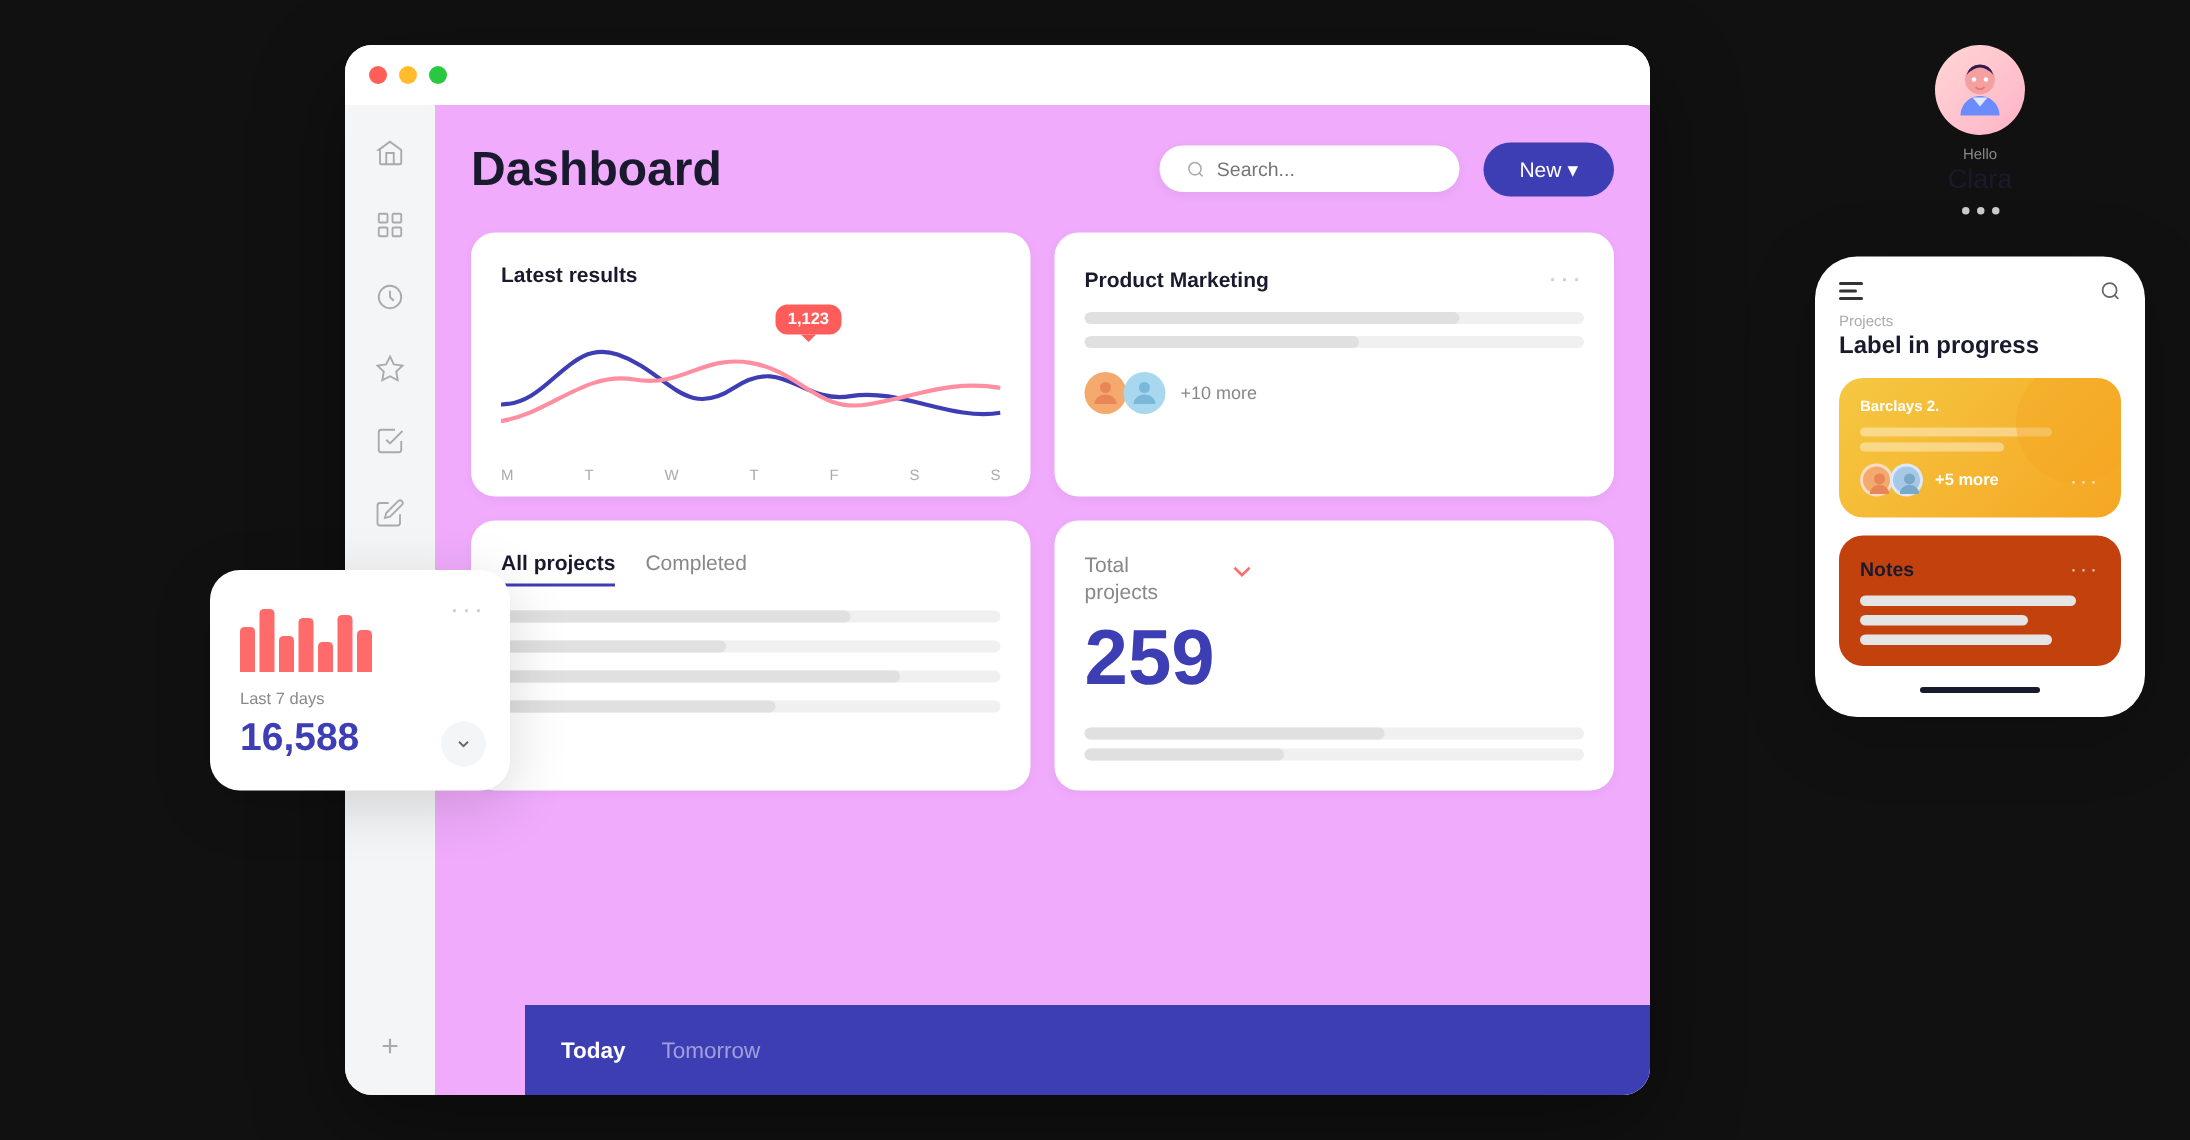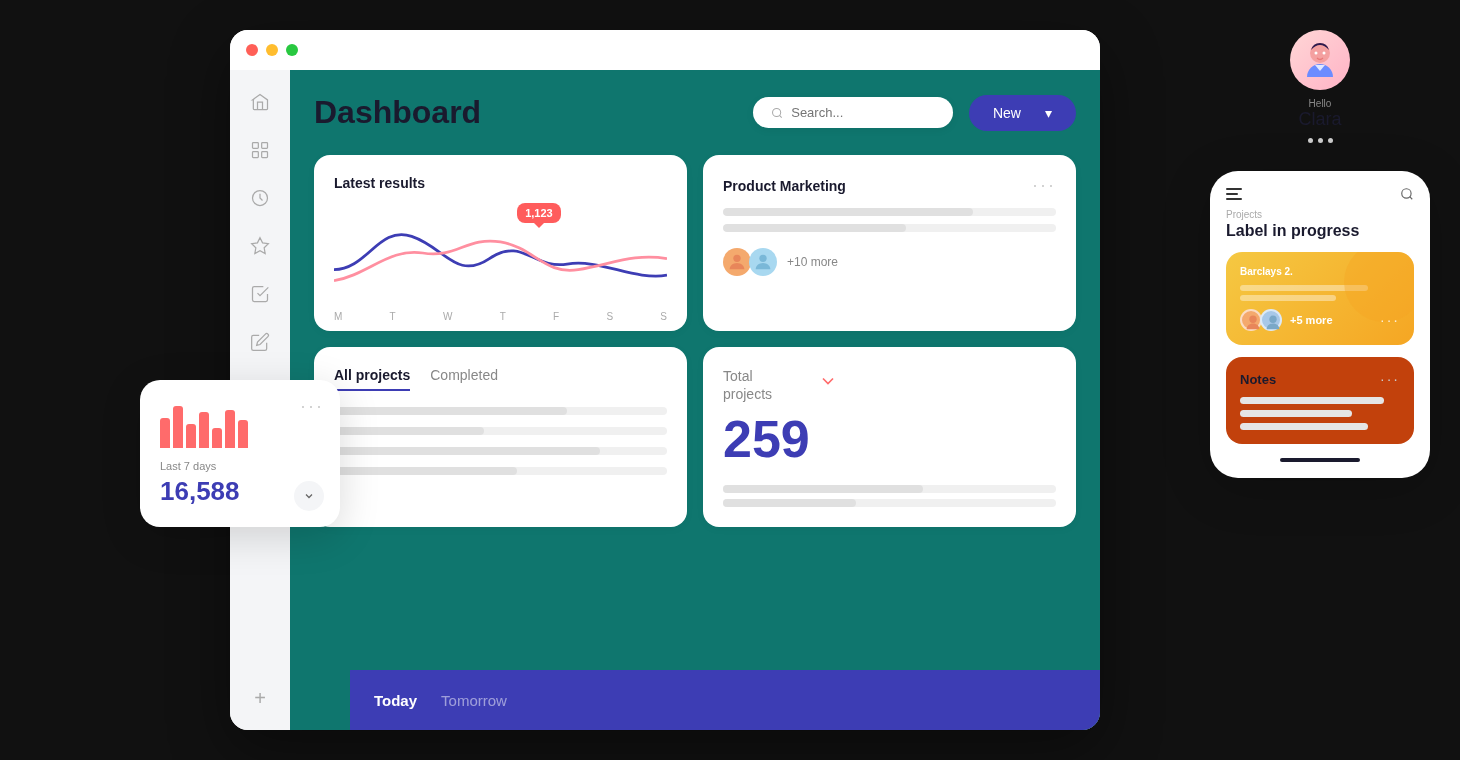--- a/index.html
+++ b/index.html
@@ -86,21 +86,21 @@
       color: #aaa; font-size: 20px; cursor: pointer;
     }
 
     
     .main-content {
       position: absolute;
       left: 60px;
       top: 40px;
       right: 0;
       bottom: 0;
-      background: #0f766e;
+      background: #f0abfc;
       padding: 24px;
       overflow: hidden;
     }
 
     
     .header {
       display: flex;
       align-items: center;
       margin-bottom: 24px;
       gap: 16px;
@@ -137,21 +137,21 @@
       background: #3d3db4;
       color: #fff;
       border: none;
       border-radius: 25px;
       padding: 10px 24px;
       font-size: 14px;
       font-weight: 500;
       cursor: pointer;
       display: flex;
       align-items: center;
-      gap: 24px;
+      gap: 4px;
     }
 
     
     .cards-row {
       display: grid;
       grid-template-columns: 1fr 1fr;
       gap: 16px;
       margin-bottom: 16px;
     }
 

